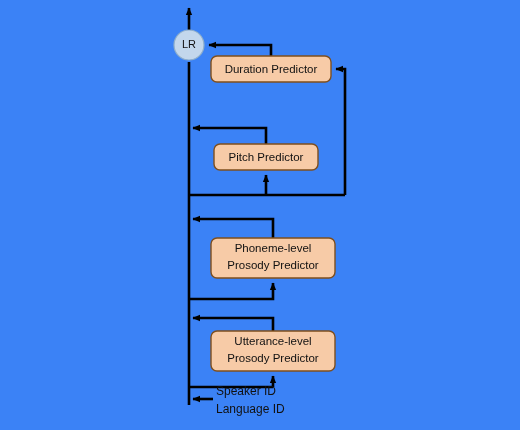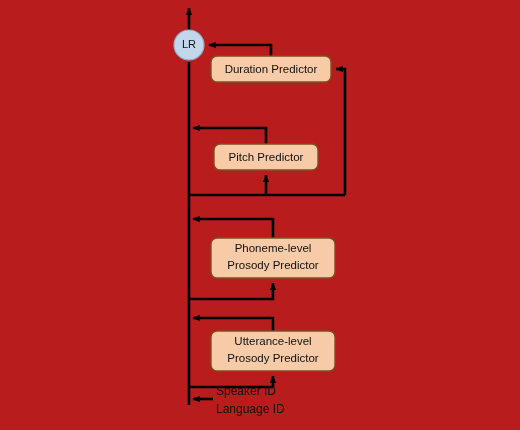--- a/index.html
+++ b/index.html
@@ -10,21 +10,21 @@
   body {
     width: 520px;
     height: 430px;
     overflow: hidden;
     font-family: "Liberation Sans", sans-serif;
   }
   #diagram-root {
     position: relative;
     width: 520px;
     height: 430px;
-    background: #b91c1c;
+    background: #3b82f6;
   }
   svg.diagram-canvas {
     position: absolute;
     left: 0;
     top: 0;
     width: 520px;
     height: 430px;
     display: block;
   }
   .node-label {

